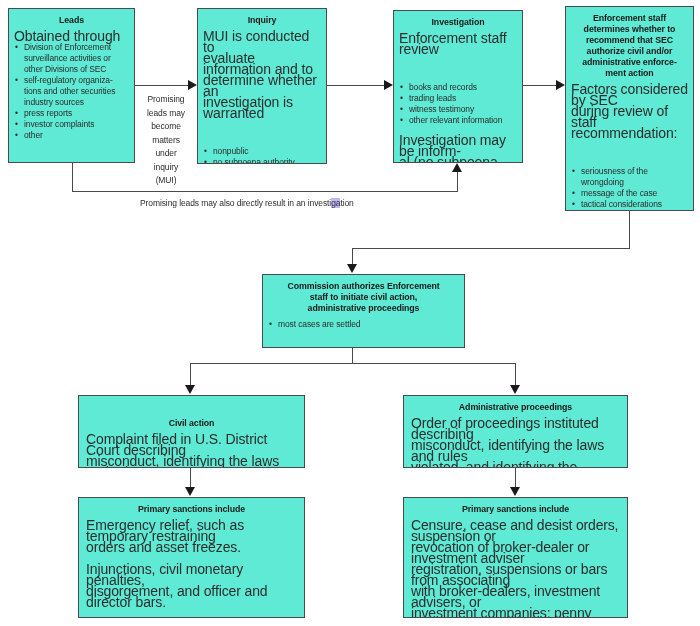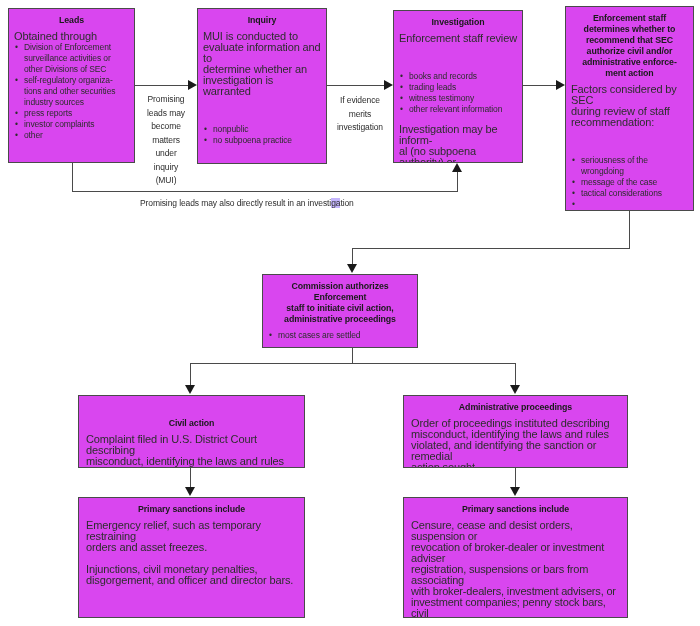--- a/index.html
+++ b/index.html
@@ -1,29 +1,29 @@
 <!DOCTYPE html>
 <html><head>
 <meta charset="utf-8">
 <style>
   html,body{margin:0;padding:0;background:#ffffff;}
   .canvas{
     position:relative;width:700px;height:626px;background:#ffffff;
     font-family:"Liberation Sans",sans-serif;color:#2d2d2d;overflow:hidden;
   }
   .box{
-    position:absolute;border:1px solid #4a4a4a;background:#d946ef;
+    position:absolute;border:1px solid #4a4a4a;background:#5eead4;
     box-sizing:border-box;padding:4px 4px;overflow:hidden;
   }
   .box-title{
     font-weight:bold;text-align:center;font-size:8.8px;line-height:11px;
     white-space:pre-line;color:#1a1a1a;letter-spacing:-0.1px;margin:2px 0 5px 0;
   }
   .para{
-    font-size:11px;line-height:11px;white-space:pre-line;
+    font-size:14px;line-height:11px;white-space:pre-line;
     letter-spacing:-0.12px;margin:0 0 0 1px;
   }
   .gap-s{margin-top:9px;}
   .gap-m{margin-top:11px;}
   .bullets{margin-top:27px;}
   .bullets.no-gap{margin-top:0;}
   .li{display:flex;font-size:8.5px;line-height:11px;letter-spacing:-0.12px;}
   .dot{width:9px;flex:none;padding-left:2px;}
   .dot::before{content:"\2022";}
   .bt{white-space:pre-line;}
@@ -82,21 +82,21 @@
 evaluate information and to
 determine whether an
 investigation is warranted</div>
     <div class="bullets">
       <div class="li">
           <span class="dot"></span>
           <span class="bt">nonpublic</span>
         </div>
       <div class="li">
           <span class="dot"></span>
-          <span class="bt">no subpoena practice</span>
+          <span class="bt">no subpoena authority</span>
         </div>
     </div>
   </div>
 
   <div class="box" style="left:393px;top:10px;width:130px;height:153px;">
     <div class="box-title">Investigation</div>
     <div class="para">Enforcement staff review</div>
     <div class="bullets">
       <div class="li">
           <span class="dot"></span>
@@ -149,21 +149,21 @@
       <div class="li">
           <span class="dot"></span>
           <span class="bt">tactical considerations</span>
         </div>
       <div class="li">
           <span class="dot"></span>
         </div>
     </div>
   </div>
 
-  <div class="box" style="left:262px;top:274px;width:156px;height:74px;">
+  <div class="box" style="left:262px;top:274px;width:203px;height:74px;">
     <div class="box-title">Commission authorizes Enforcement
 staff to initiate civil action,
 administrative proceedings</div>
     <div class="bullets no-gap">
       <div class="li">
           <span class="dot"></span>
           <span class="bt">most cases are settled</span>
         </div>
     </div>
   </div>
@@ -209,23 +209,20 @@
   <div class="conn-label" style="left:134px;top:93px;width:64px;">Promising
 leads may
 become
 matters
 under
 inquiry
 (MUI)</div>
 
   <div class="hline" style="left:327px;top:85px;width:57px;"></div>
   <div class="arr arr-right" style="left:384px;top:80px;"></div>
-  <div class="conn-label" style="left:322px;top:94px;width:76px;">If evidence
-merits
-investigation</div>
 
   <div class="hline" style="left:523px;top:85px;width:33px;"></div>
   <div class="arr arr-right" style="left:556px;top:80px;"></div>
 
   <div class="vline" style="left:72px;top:163px;height:29px;"></div>
   <div class="hline" style="left:72px;top:191px;width:386px;"></div>
   <div class="vline" style="left:457px;top:171px;height:21px;"></div>
   <div class="arr arr-up" style="left:452px;top:163px;"></div>
   <div class="conn-label single" style="left:140px;top:197px;"><span>Promising leads may also directly result in an investi</span><span class="hl">ga</span><span>tion</span></div>
 

